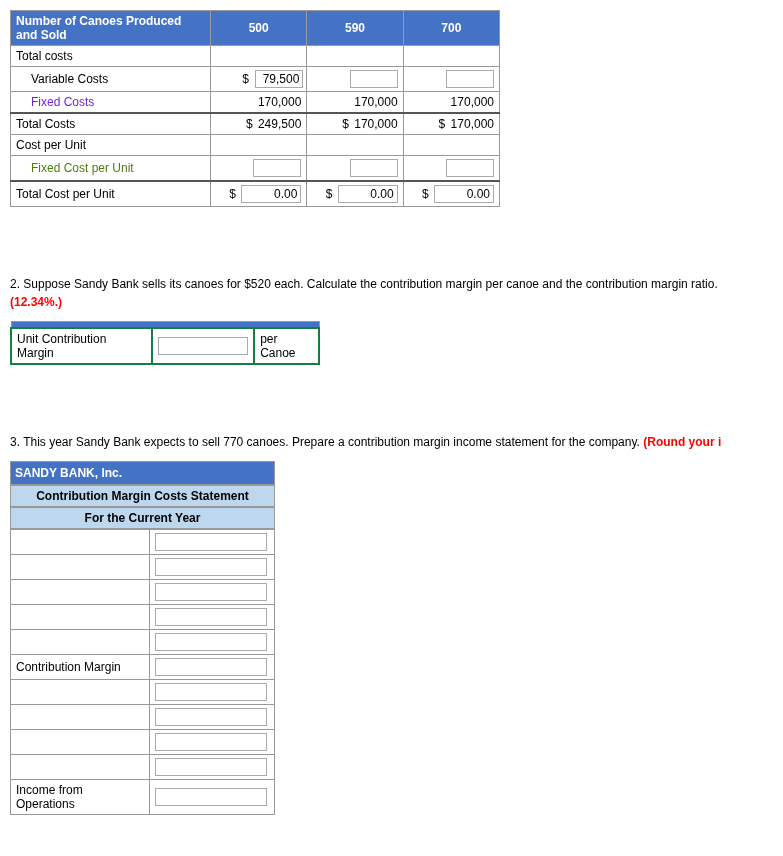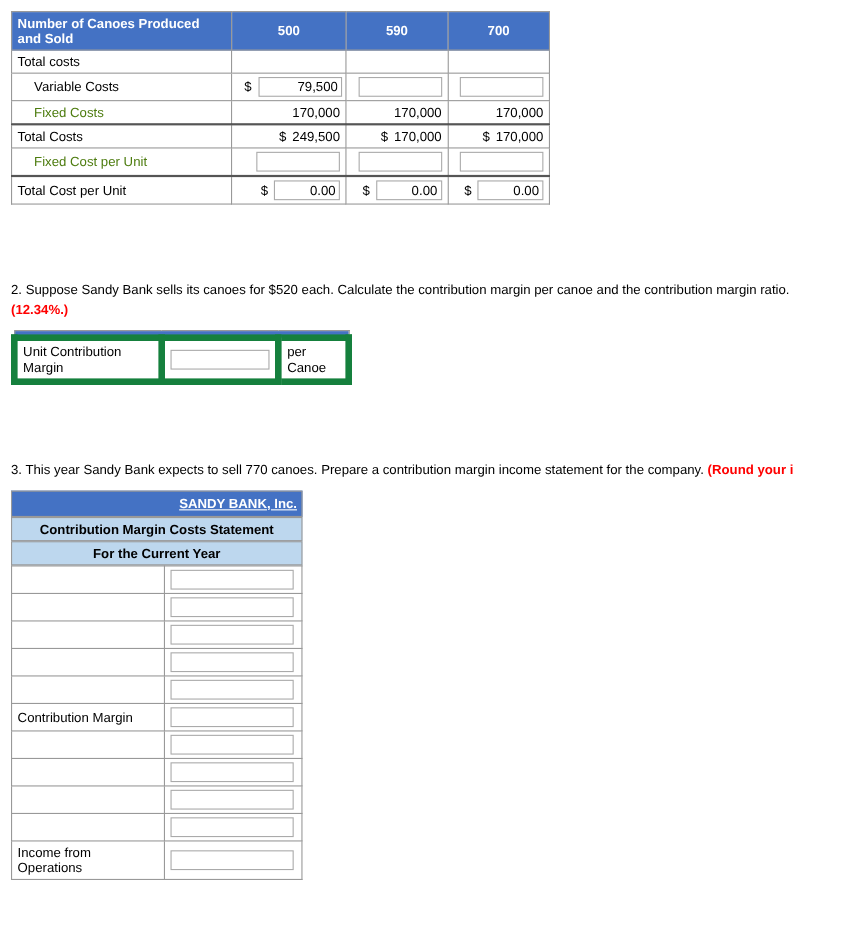--- a/index.html
+++ b/index.html
@@ -48,21 +48,21 @@
     }
     .table1 td.total-row {
       font-weight: normal;
     }
     .table1 td.num {
       text-align: right;
       white-space: nowrap;
     }
     .table1 input.num-input {
       border: 1px solid #aaa;
-      width: 76px;
+      width: 48px;
       text-align: right;
       font-size: 12px;
       padding: 1px 3px;
       background: #fff;
     }
 
     
     .question-text {
       font-size: 12px;
       margin: 28px 0 10px 0;
@@ -70,21 +70,21 @@
     }
     .red-text { color: red; font-weight: bold; }
 
     
     .table2 {
       border-collapse: collapse;
       width: 310px;
       margin-bottom: 20px;
     }
     .table2 td {
-      border: 6px solid #15803d;
+      border: 2px solid #15803d;
       padding: 3px 5px;
       font-size: 12px;
     }
     .table2 td.label-cell {
       width: 160px;
     }
     .table2 td.input-cell {
       width: 100px;
     }
     .table2 td.unit-cell {
@@ -109,26 +109,25 @@
       width: 265px;
       border-collapse: collapse;
     }
     .table3-wrapper table {
       border-collapse: collapse;
       width: 100%;
     }
     .table3-header-blue {
       background: #4472C4;
       color: #fff;
-      text-align: right;
+      text-align: left;
       padding: 4px;
       font-weight: bold;
       font-size: 12px;
       border: 1px solid #999;
-      text-decoration: underline;
     }
     .table3-header-subblue {
       background: #BDD7EE;
       text-align: center;
       padding: 3px;
       font-size: 12px;
       border: 1px solid #999;
       font-weight: bold;
     }
     .table3 {
@@ -193,21 +192,21 @@
       </td>
       <td style="text-align:right;">
         <input class="num-input" type="text" value="" style="">
       </td>
       <td style="text-align:right;">
         <input class="num-input" type="text" value="" style="">
       </td>
     </tr>
 
     <tr>
-      <td class="label-indent1" style="color:#4d7c0f;">Fixed Costs</td>
+      <td class="label-indent1" style="color:#6d28d9;">Fixed Costs</td>
       <td class="num">170,000</td>
       <td class="num">170,000</td>
       <td class="num">170,000</td>
     </tr>
 
     <tr style="border-top: 2px solid #555;">
       <td class="total-row">Total Costs</td>
       <td style="text-align:right; white-space:nowrap;">
         <span style="margin-right:2px;">$</span>
         <span>249,500</span>
@@ -215,20 +214,26 @@
       <td style="text-align:right; white-space:nowrap;">
         <span style="margin-right:2px;">$</span>
         <span>170,000</span>
       </td>
       <td style="text-align:right; white-space:nowrap;">
         <span style="margin-right:2px;">$</span>
         <span>170,000</span>
       </td>
     </tr>
 
+    <tr>
+      <td class="label-main section-header">Cost per Unit</td>
+      <td></td>
+      <td></td>
+      <td></td>
+    </tr>
 
 
     <tr>
       <td class="label-indent2" style="color:#4d7c0f;">Fixed Cost per Unit</td>
       <td style="text-align:right;">
         <input class="num-input" type="text" value="" style="">
       </td>
       <td style="text-align:right;">
         <input class="num-input" type="text" value="" style="">
       </td>

